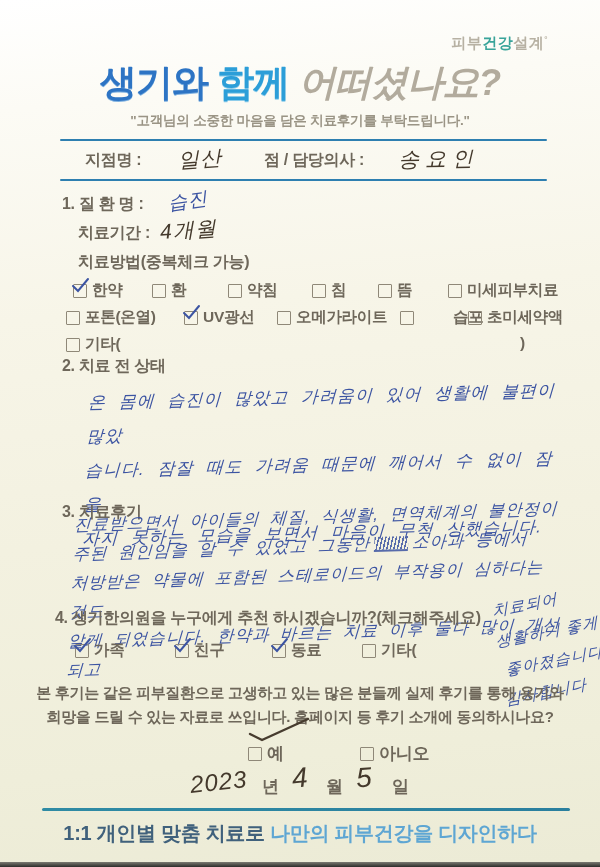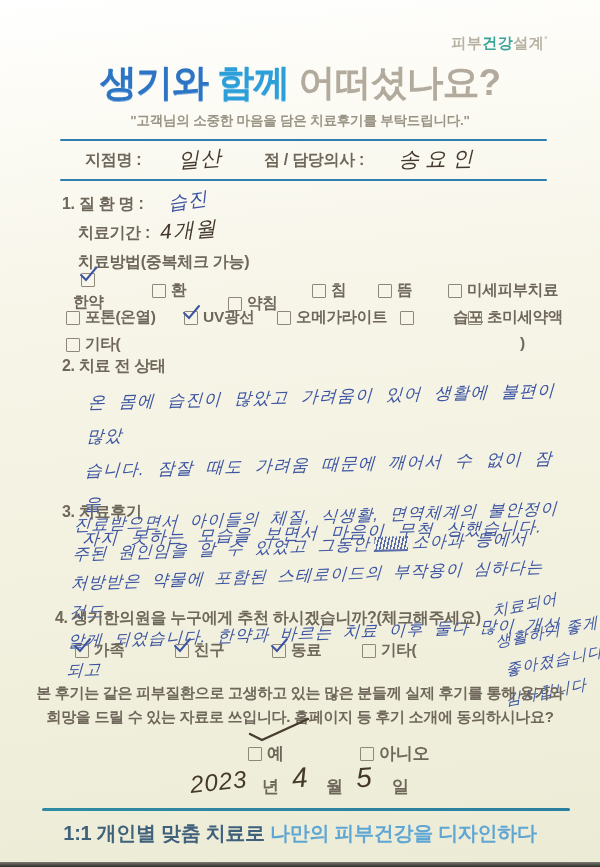--- a/index.html
+++ b/index.html
@@ -16,21 +16,21 @@
   }
   .abs{position:absolute;}
   
   .logo{top:34px;right:52px;font-size:15px;font-weight:700;letter-spacing:.5px;color:#b7b1a3;}
   .logo .mid{color:#39a49a;}
   .logo sup{font-size:8px;color:#b7b1a3;}
   
   .title{top:58px;left:0;width:600px;text-align:center;font-size:37px;font-weight:800;letter-spacing:-1px;white-space:nowrap;}
   .title .b1{color:#2d74c4;text-shadow:0 1px 0 #7fb1e0;}
   .title .b2{color:#2c9ed8;text-shadow:0 1px 0 #8fcdea;margin-top:21px;}
-  .title .gr{color:#b2ab9d;}
+  .title .gr{color:#b2ab9d;font-style:italic;}
   .subtitle{top:112px;left:0;width:600px;text-align:center;font-size:13.5px;font-weight:700;color:#9a9485;letter-spacing:-.2px;}
   
   .rule{height:2px;background:#2e7fb0;border-radius:2px;}
   .rule-bottom{height:3px;background:linear-gradient(90deg,#2f8ba4,#2a7f9e);border-radius:3px;}
   
   .lbl{color:#6e675a;font-weight:700;font-size:16px;letter-spacing:-.3px;white-space:nowrap;}
   .lbl.small{font-size:15px;}
   
   .hw{color:#44392c;font-weight:500;white-space:nowrap;}
   .ink{color:#3c54a2;font-weight:500;}
@@ -75,33 +75,33 @@
   <div class="abs lbl" style="top:150px;left:264px;">점 /  담당의사 :</div>
   <div class="abs hw" style="top:145px;left:398px;font-size:21px;letter-spacing:6px;transform:rotate(-1deg);">송요인</div>
   <div class="abs rule" style="top:179px;left:60px;width:487px;"></div>
 
   <div class="abs lbl" style="top:194px;left:62px;">1. 질 환 명 :</div>
   <div class="abs ink" style="top:188px;left:168px;font-size:19px;transform:rotate(-8deg);">습진</div>
   <div class="abs lbl" style="top:223px;left:78px;">치료기간 :</div>
   <div class="abs hw" style="top:216px;left:160px;font-size:21px;transform:rotate(-4deg);">4개월</div>
   <div class="abs lbl" style="top:252px;left:78px;">치료방법(중복체크 가능)</div>
 
-  <div class="abs cbitem" style="top:273px;left:73px;flex-direction:column;">
+  <div class="abs cbitem" style="top:280px;left:73px;">
     <span class="box">
         <svg class="tick" width="20" height="18" viewBox="0 0 20 18">
           <path d="M3 9 L8 14 L18 2" fill="none" stroke="#3c54a2" stroke-width="2" stroke-linecap="round"></path>
         </svg>
       </span>
     <span class="cblabel">한약</span>
   </div>
   <div class="abs cbitem" style="top:280px;left:152px;">
     <span class="box"></span>
     <span class="cblabel">환</span>
   </div>
-  <div class="abs cbitem" style="top:293px;left:228px;">
+  <div class="abs cbitem" style="top:280px;left:228px;">
     <span class="box"></span>
     <span class="cblabel">약침</span>
   </div>
   <div class="abs cbitem" style="top:280px;left:312px;">
     <span class="box"></span>
     <span class="cblabel">침</span>
   </div>
   <div class="abs cbitem" style="top:280px;left:378px;">
     <span class="box"></span>
     <span class="cblabel">뜸</span>

